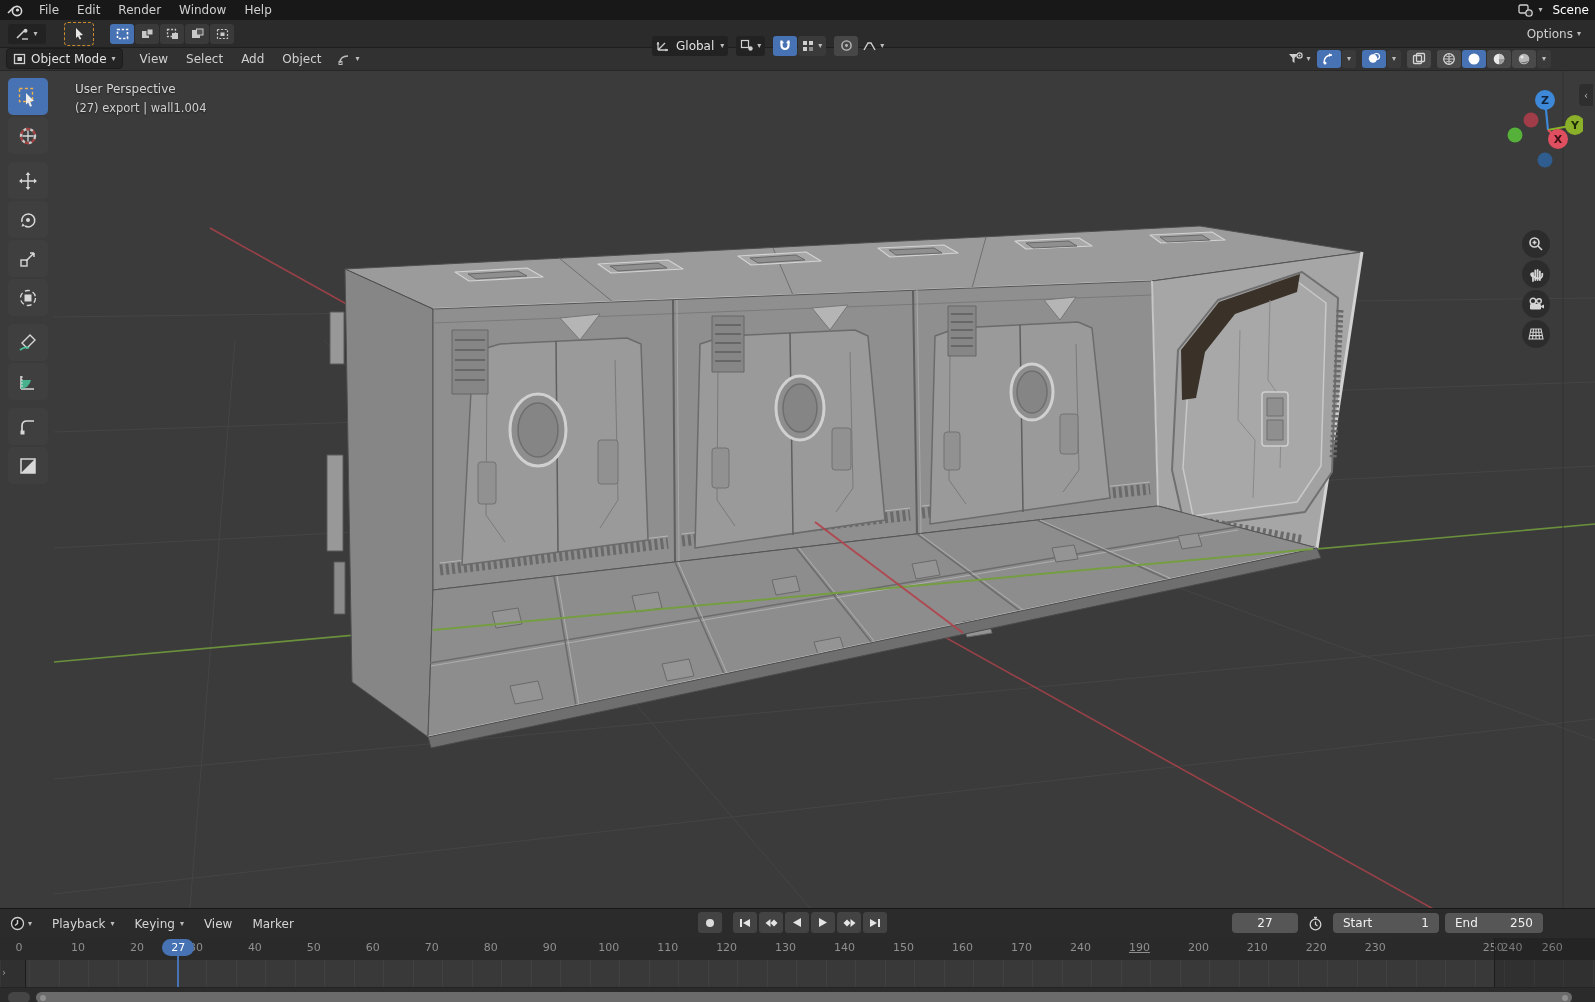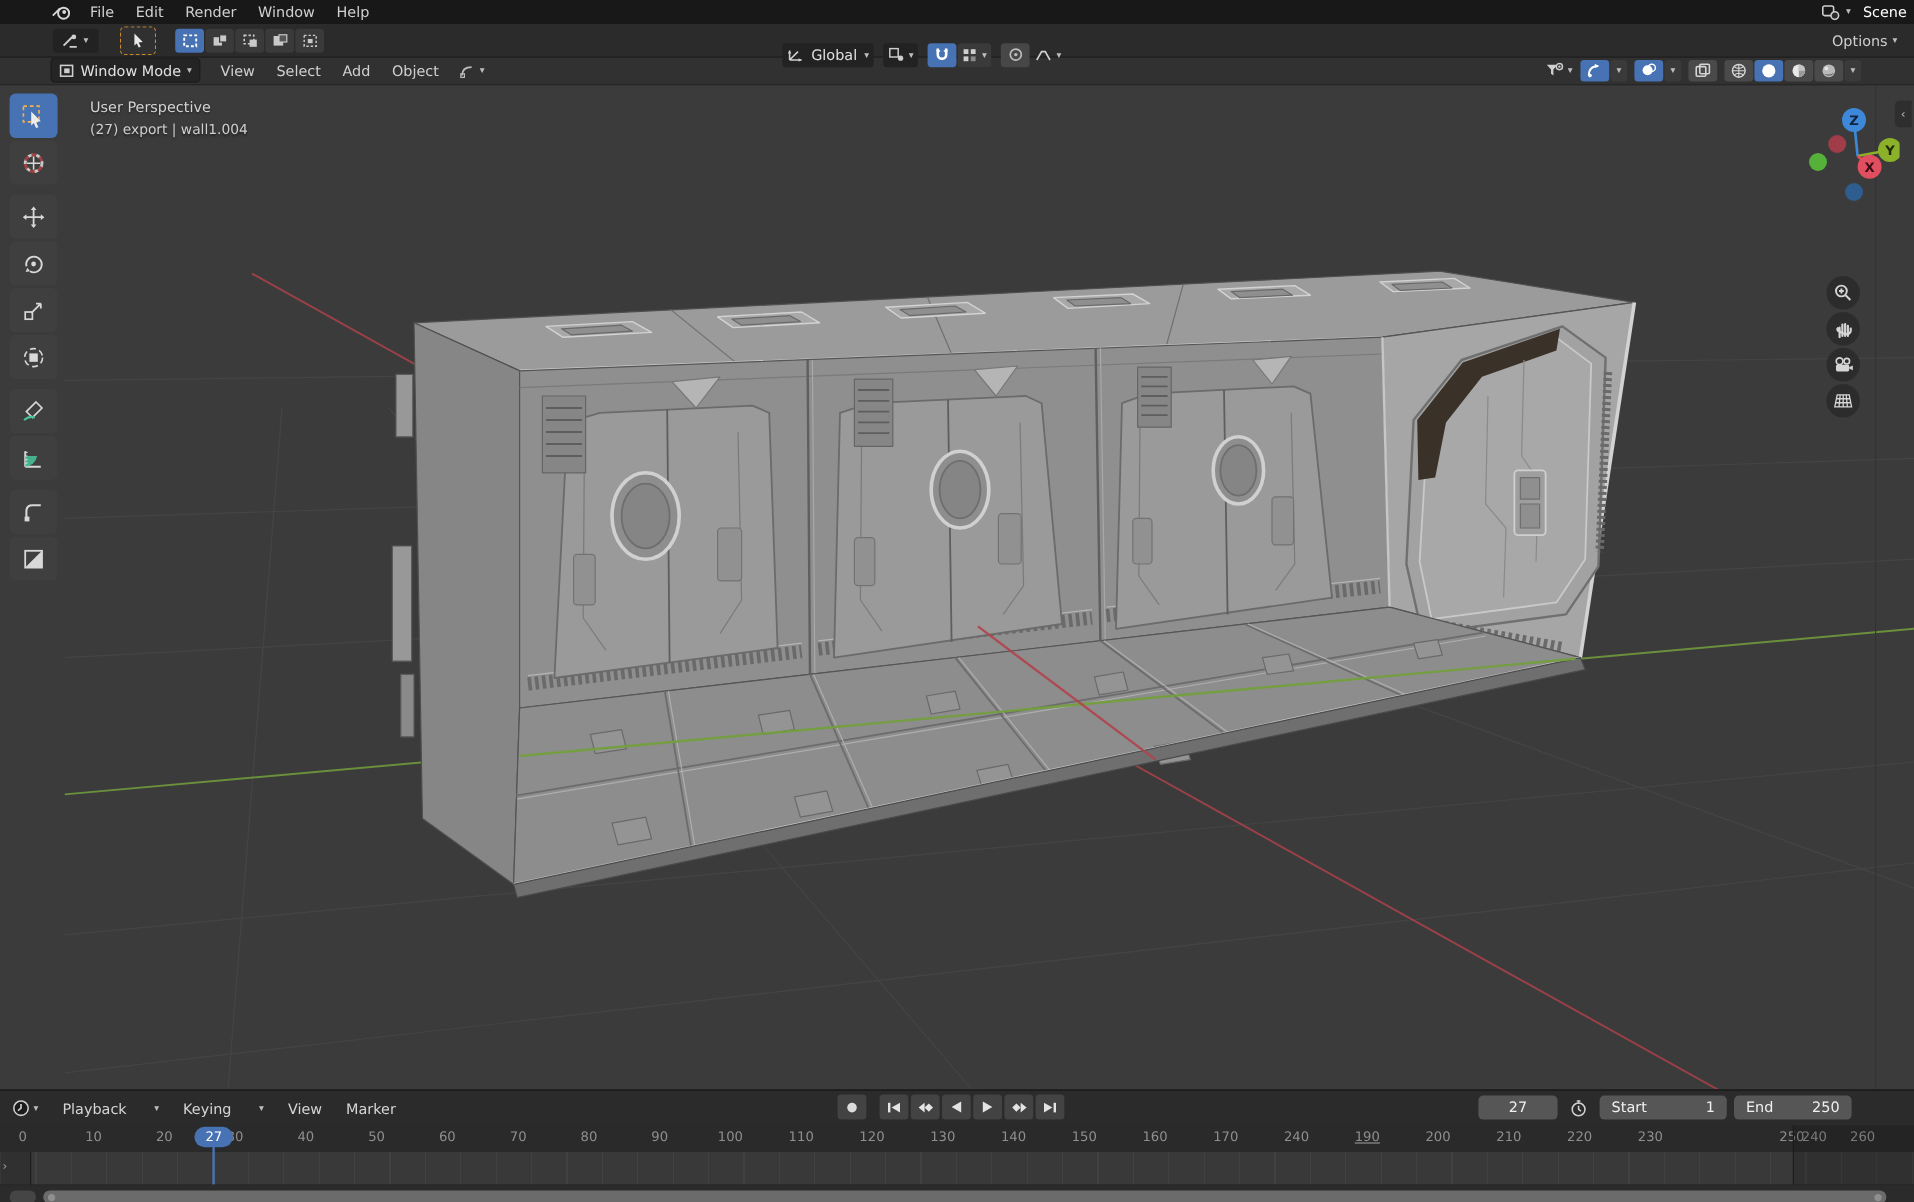--- a/index.html
+++ b/index.html
@@ -1,19 +1,19 @@
 <!DOCTYPE html>
 <html style="--accent: #4772b3; --topbar-bg: #181818; --viewport-bg: #3b3b3b; --grid-line: #464646; --axis-green: #739f3d; --axis-red: #b2434b; --gizmo-x: #e04f5f; --gizmo-y: #8bb029; --gizmo-z: #3d88d8; --text: #d9d9d9;"><head>
 <meta charset="utf-8">
 <style>
   html,body{margin:0;padding:0;background:#101010;}
   body{width:1595px;height:1002px;position:relative;overflow:hidden;
        font-family:"DejaVu Sans","Liberation Sans",sans-serif;color:var(--text,#d9d9d9);
        -webkit-font-smoothing:antialiased;font-size:12px;}
-  .row{position:absolute;left:0;right:0;display:flex;align-items:center;padding-left:36px;}
+  .row{position:absolute;left:0;right:0;display:flex;align-items:center;}
   
   #topbar{top:0;height:20px;background:var(--topbar-bg,#181818);z-index:30;}
   #logo{width:30px;display:flex;justify-content:center;align-items:center;}
   .menu-item{padding:0 9px;color:#d0d0d0;cursor:default;}
   #tabs{display:flex;height:20px;margin-left:14px;align-items:flex-end;}
   .tab{padding:3px 12px 3px;margin-right:1px;background:#232323;color:#999;
        border-radius:5px 5px 0 0;white-space:nowrap;}
   .tab.active{background:#3e3e3e;color:#e8e8e8;}
   #topbar-right{margin-left:auto;display:flex;align-items:center;gap:4px;padding-right:6px;}
   
@@ -45,21 +45,21 @@
   .tool-btn.active{background:var(--accent,#4772b3);}
   .tool-btn.gap{margin-top:6px;}
   #nav-buttons{position:absolute;right:45px;top:160px;display:flex;flex-direction:column;gap:2px;align-items:center;}
   .navb{width:28px;height:28px;border-radius:50%;background:rgba(37,37,37,.65);display:flex;align-items:center;justify-content:center;}
   #sidebar-toggle{position:absolute;right:2px;top:14px;width:14px;height:22px;background:#2e2e2e;
       border-radius:4px 0 0 4px;color:#b5b5b5;display:flex;align-items:center;justify-content:center;font-size:10px;}
   
   #timeline{position:absolute;left:0;top:908px;width:1595px;height:94px;background:#2b2b2b;border-top:1px solid #171717;}
   #tl-header{position:absolute;left:0;top:0;right:0;height:29px;display:flex;align-items:center;background:#2b2b2b;}
   #tl-menus{display:flex;align-items:center;margin-left:6px;}
-  .tl-menu{display:flex;align-items:center;gap:23px;padding:0 10px;color:#d5d5d5;}
+  .tl-menu{display:flex;align-items:center;gap:5px;padding:0 10px;color:#d5d5d5;}
   #playback-controls{position:absolute;left:698px;top:3px;display:flex;gap:2px;align-items:center;}
   .pbtn{width:24px;height:21px;background:#434343;border-radius:3px;display:flex;align-items:center;justify-content:center;}
   #record-btn{margin-right:9px;}
   #tl-fields{position:absolute;right:52px;top:4px;display:flex;gap:6px;align-items:center;}
   .field{background:#565656;border-radius:4px;height:20px;display:flex;align-items:center;
          padding:0 10px;color:#f0f0f0;gap:14px;}
   #frame-field{width:46px;justify-content:center;}
   #ruler{position:absolute;left:0;top:29px;right:0;height:22px;background:#2a2a2a;}
   .tick{position:absolute;top:3px;transform:translateX(-50%);color:#8f8f8f;font-size:11px;}
   #cur-frame-pill{position:absolute;top:1px;transform:translateX(-50%);background:var(--accent,#4772b3);
@@ -207,21 +207,21 @@
     <span class="chev">▾</span>
   </div>
 </div>
 
 <div class="row" id="row3">
   <div id="mode-dd">
     <svg width="13" height="12" viewBox="0 0 13 12" class="icon">
         <rect x="1.5" y="1.5" width="10" height="9" fill="none" stroke="#cfcfcf" stroke-width="1.3"></rect>
         <rect x="4.5" y="4" width="4.5" height="4" fill="#cfcfcf"></rect>
       </svg>
-    <span style="color:#e2e2e2;">Window Mode</span>
+    <span style="color:#e2e2e2;">Object Mode</span>
     <span class="chev">▾</span>
   </div>
   <div id="vp-menus">
       <span class="menu-item">View</span>
       <span class="menu-item">Select</span>
       <span class="menu-item">Add</span>
       <span class="menu-item">Object</span>
     </div>
   <div class="btn" style="background:transparent;margin-left:4px;">
     <svg width="14" height="12" viewBox="0 0 14 12" class="icon">

